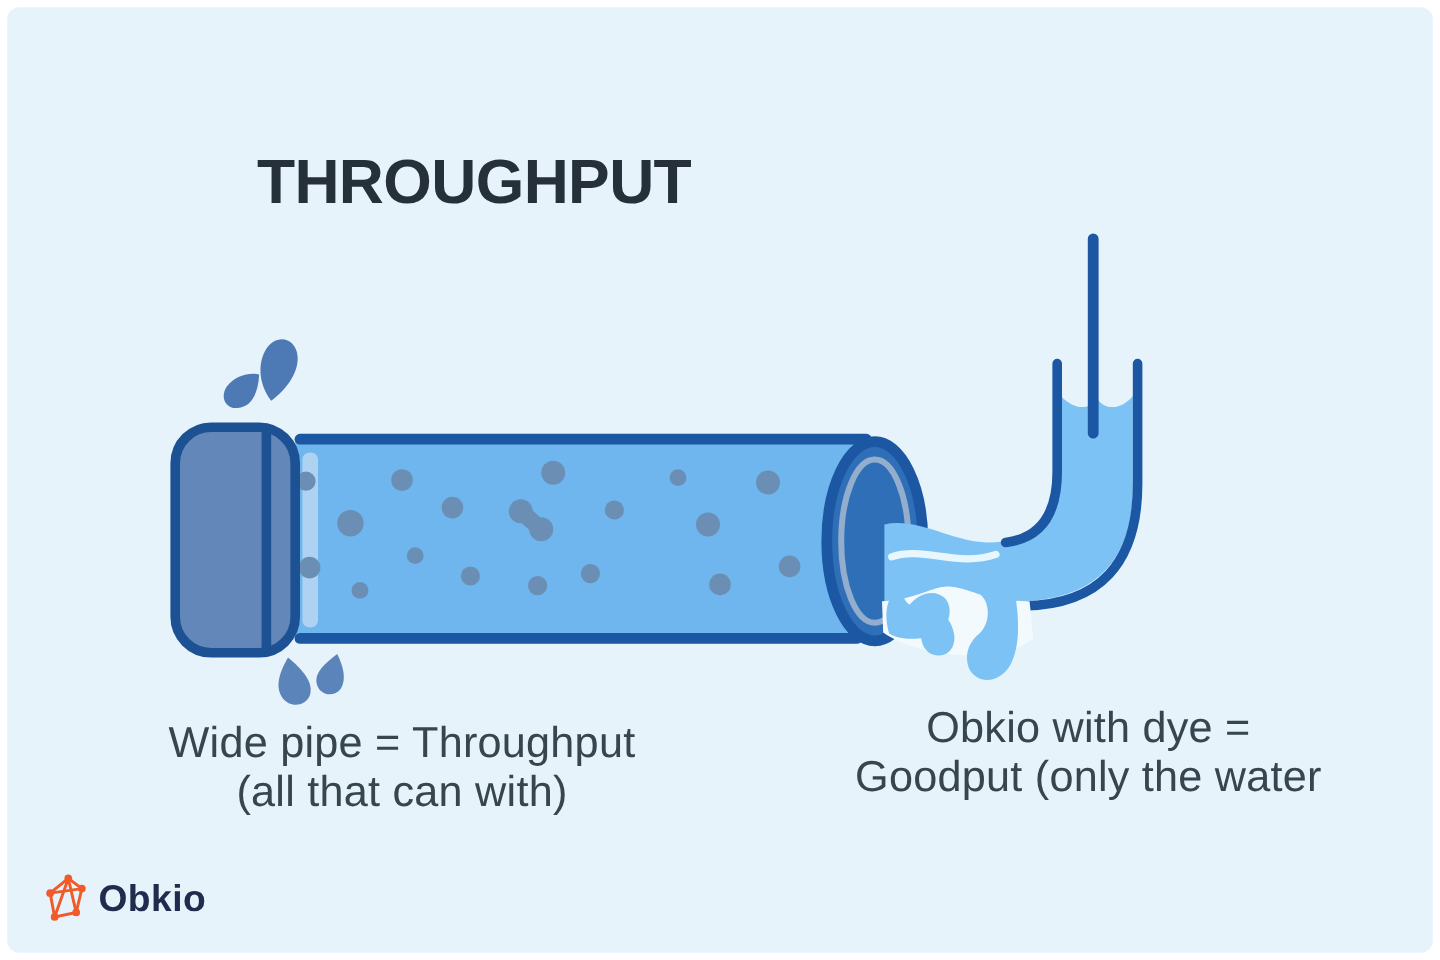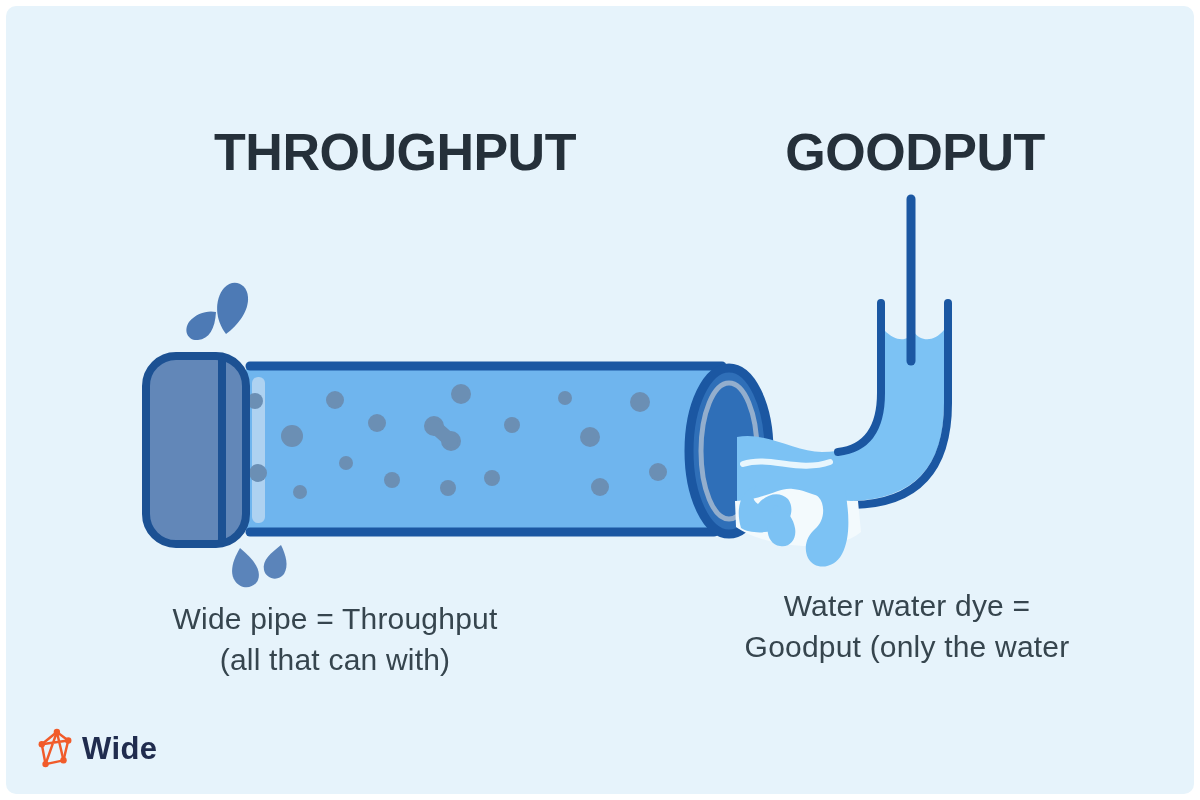--- a/index.html
+++ b/index.html
@@ -23,21 +23,21 @@
   .illu{position:absolute;left:-6px;top:-6px;width:1200px;height:800px;pointer-events:none;}
   .title{
     position:absolute;top:116px;transform:translateX(-50%);
     font-size:52px;font-weight:bold;letter-spacing:-0.5px;
     color:var(--title-text);white-space:nowrap;
   }
   .title-left{left:349px;margin-left:40px;}
   .title-right{left:909px;}
   .caption{
     position:absolute;transform:translateX(-50%);text-align:center;
-    font-size:30px;line-height:41px;color:var(--caption-text);white-space:nowrap;
+    font-size:36px;line-height:41px;color:var(--caption-text);white-space:nowrap;
     letter-spacing:0.2px;
   }
   .caption-left{left:329px;top:592px;}
   .caption-right{left:901px;top:579px;}
   .logo{position:absolute;left:32px;top:720px;display:flex;align-items:center;gap:10px;}
   .logo-text{font-size:31px;font-weight:600;color:var(--logo-navy);letter-spacing:0.4px;}
 
   
   .f-body{fill:var(--pipe-body);}
   .f-dot{fill:var(--pipe-dot);}
@@ -56,21 +56,20 @@
   .f-dropmid{fill:var(--drop-mid);}
   .logo-icon-line{stroke:var(--logo-orange);stroke-width:2.6;fill:none;stroke-linecap:round;}
   .logo-icon-node{fill:var(--logo-orange);}
 </style>
 </head>
 <body>
 
 <div class="panel">
 
   <div class="title title-left">THROUGHPUT</div>
-  <div class="title title-right">GOODPUT</div>
 
   <svg class="illu" viewBox="0 0 1200 800">
 
     <path class="f-dropdark" d="M 226,334 C 215,320 214,300 224,288 C 233,278 247,283 248,297 C 249,311 238,325 226,334 Z"></path>
     <path class="f-dropdark" d="M 216,312 C 208,310 196,313 189,322 C 183,331 188,341 198,340 C 209,339 215,329 216,312 Z"></path>
 
     <path class="f-dropmid" d="M 240,548 C 233,560 229,572 235,581 C 241,590 254,589 258,580 C 262,569 252,558 240,548 Z"></path>
     <path class="f-dropmid" d="M 281,545 C 286,555 289,566 284,574 C 278,582 266,579 264,570 C 262,560 271,553 281,545 Z"></path>
 
     <rect class="f-body" x="246" y="366" width="484" height="166"></rect>
@@ -138,30 +137,30 @@
              C 834,569 815,571 808,558 C 803,547 807,536 815,529
              C 822,523 825,513 822,503 C 819,494 810,490 800,489 Z"></path>
   </svg>
 
   <div class="caption caption-left">
     <div>Wide pipe = Throughput</div>
     <div>(all that can with)</div>
   </div>
 
   <div class="caption caption-right">
-    <div>Water water dye =</div>
+    <div>Obkio with dye =</div>
     <div>Goodput (only the water</div>
   </div>
 
   <div class="logo">
     <svg width="34" height="46" viewBox="0 0 36 46">
       <path class="logo-icon-line" d="M 20,5 L 4,18 L 8,39 L 27,35 L 32,14 Z"></path>
       <path class="logo-icon-line" d="M 20,5 L 27,35 M 4,18 L 32,14 M 20,5 L 8,39"></path>
       <circle class="logo-icon-node" cx="20" cy="5" r="3.4"></circle>
       <circle class="logo-icon-node" cx="4" cy="18" r="3.4"></circle>
       <circle class="logo-icon-node" cx="32" cy="14" r="3.4"></circle>
       <circle class="logo-icon-node" cx="8" cy="39" r="3.4"></circle>
       <circle class="logo-icon-node" cx="27" cy="35" r="3.4"></circle>
     </svg>
-    <span class="logo-text">Wide</span>
+    <span class="logo-text">Obkio</span>
   </div>
 
 </div>
 
 </body></html>

